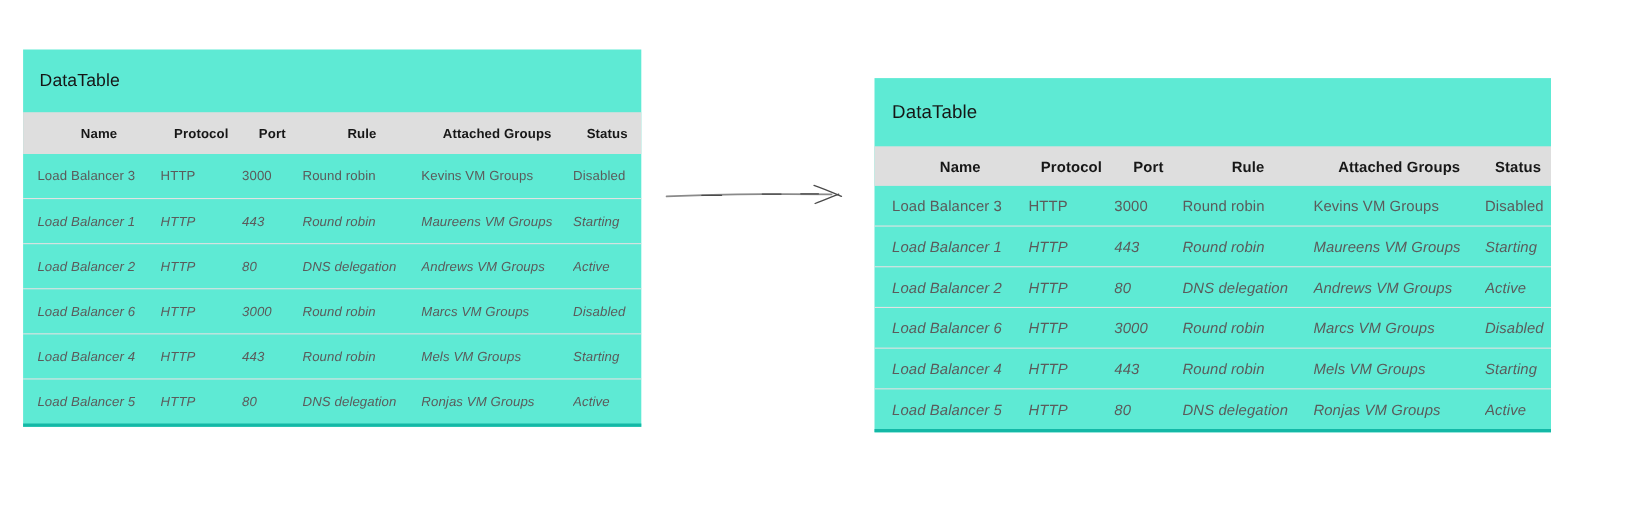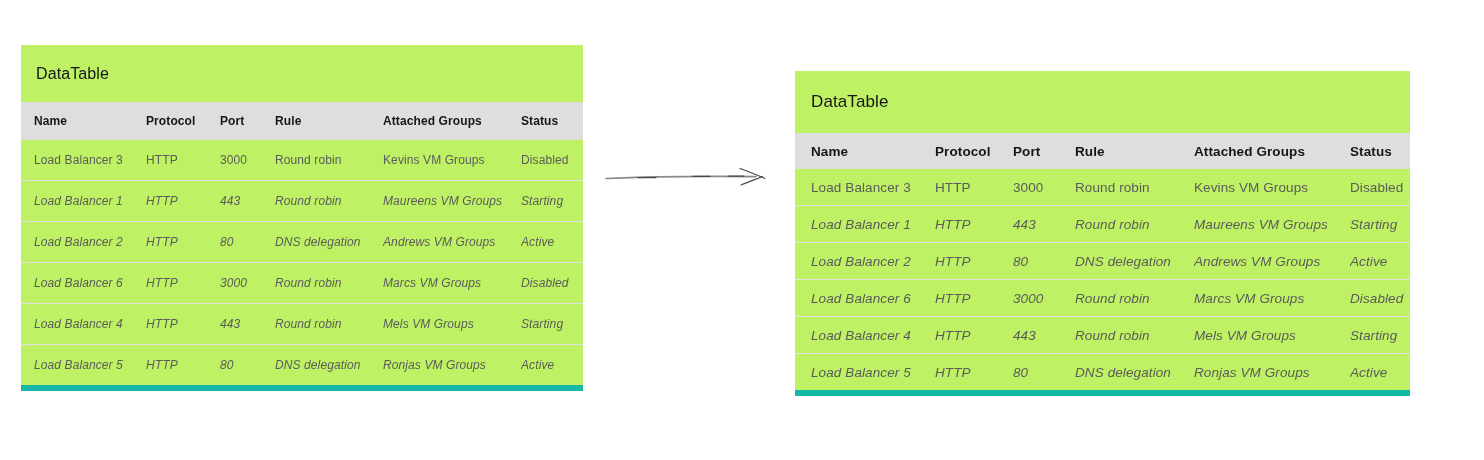--- a/index.html
+++ b/index.html
@@ -9,49 +9,50 @@
   body {
     width: 1484px;
     height: 460px;
     position: relative;
     background: #ffffff;
     font-family: "Liberation Sans", "DejaVu Sans", sans-serif;
     overflow: hidden;
   }
   .panel {
     position: absolute;
-    background: #bef264;
+    background: #5eead4;
     color: #161616;
   }
   .panel-title {
     display: flex;
     align-items: center;
     color: #161616;
     letter-spacing: 0.1px;
   }
   .thead {
     display: grid;
     align-items: center;
     background: #dedede;
     font-weight: 700;
     color: #171717;
     letter-spacing: 0.1px;
+    text-align: center;
   }
   .tbody .tr {
     display: grid;
     align-items: center;
     color: #5b5b5b;
     letter-spacing: 0.1px;
   }
   .tbody .tr + .tr {
     border-top: 1px solid #e2e2e2;
     font-style: italic;
   }
   .tbody {
-    border-bottom: 6px solid #14b8a6;
+    border-bottom: 3px solid #14b8a6;
   }
   .td, .th {
     white-space: nowrap;
     overflow: hidden;
   }
 
   
   .panel.small { left: 21px; top: 45px; width: 562px; }
   .panel.small .panel-title { height: 57px; font-size: 16px; padding-left: 15px; }
   .panel.small .thead,

